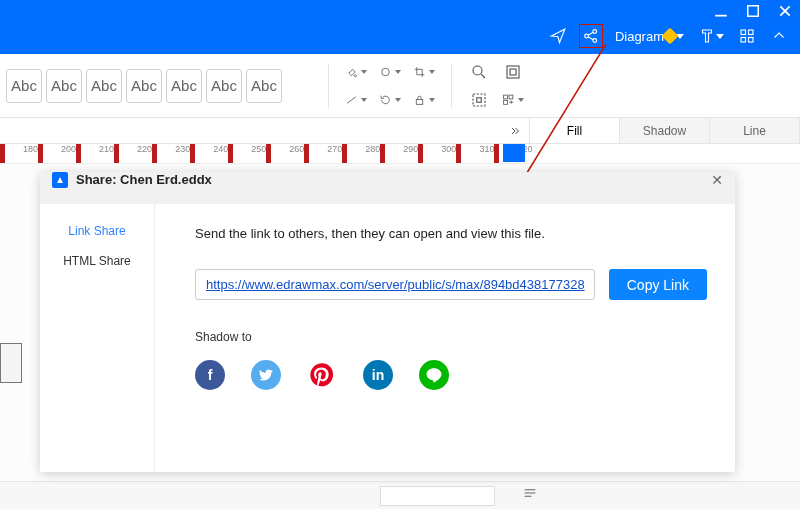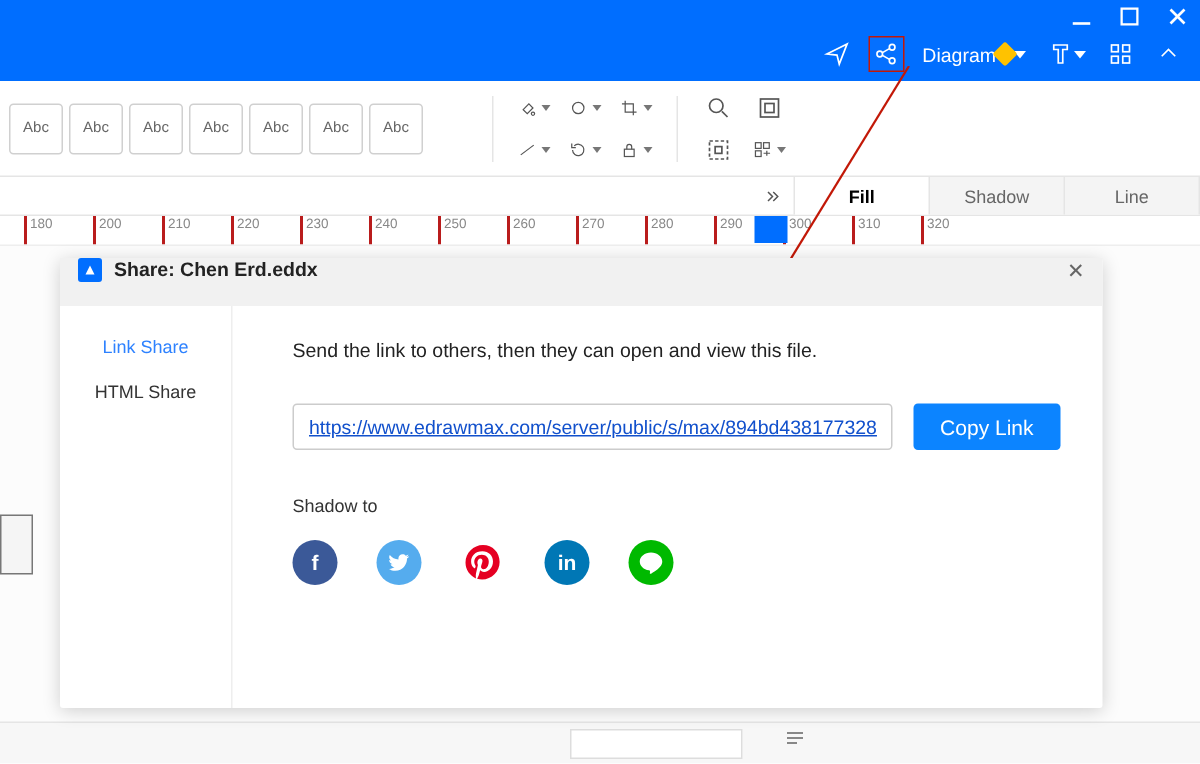--- a/index.html
+++ b/index.html
@@ -12,37 +12,37 @@
   .topbar-icons { position:absolute; bottom:6px; right:10px; display:flex; align-items:center; gap:10px; font-size:13px; }
   .tb-item { display:flex; align-items:center; gap:0; cursor:pointer; height:24px; padding:0 2px; }
   .tb-item.boxed { border:1.5px solid #C21807; background:rgba(255,255,255,0.02); }
   .tb-svg { width:18px; height:18px; fill:none; stroke:#fff; stroke-width:1.5; }
   .diamond { display:inline-block; width:12px; height:12px; transform:rotate(45deg); background:#FFC200; border-radius:2px; }
   .caret-down { display:inline-block; width:0; height:0; border-left:4px solid transparent; border-right:4px solid transparent; border-top:5px solid #fff; }
 
   
   .ribbon { height:64px; border-bottom:1px solid #e5e5e5; display:flex; align-items:center; padding:0 6px; gap:4px; background:#fff; }
   .abc-group { display:flex; gap:4px; }
-  .abc-btn { width:36px; height:34px; border:1px solid #d0d0d0; border-radius:3px; background:#fff; display:flex; align-items:center; justify-content:center; font-size:10px; color:#666; cursor:pointer;}
+  .abc-btn { width:36px; height:34px; border:1px solid #d0d0d0; border-radius:3px; background:#fff; display:flex; align-items:center; justify-content:center; font-size:15px; color:#666; cursor:pointer;}
   .ribbon-sep { width:1px; height:44px; background:#e5e5e5; margin:0 8px; }
   .tool-col { display:flex; flex-direction:column; gap:6px; margin:0 4px; }
   .tool-ic { width:22px; height:22px; display:flex; align-items:center; justify-content:center; cursor:pointer; color:#555; }
   .tool-ic svg { width:18px; height:18px; fill:none; stroke:#555; stroke-width:1.5; }
   .small-caret { width:0;height:0;border-left:3px solid transparent;border-right:3px solid transparent;border-top:4px solid #777; margin-left:3px;}
 
   
   .tabs-row { height:26px; display:flex; align-items:stretch; border-bottom:1px solid #e5e5e5; }
   .tabs-spacer { flex:0 0 500px; }
   .chevrons-cell { width:30px; display:flex; align-items:center; justify-content:center; border-right:1px solid #e5e5e5; cursor:pointer;}
   .tab { flex:1; display:flex; align-items:center; justify-content:center; font-size:12px; color:#666; border-right:1px solid #e5e5e5; background:#f4f4f4; cursor:pointer;}
-  .tab.active { background:#fff; color:#000; font-weight:700; }
+  .tab.active { background:#fff; color:#000; font-weight:400; }
 
   
   .ruler { height:20px; display:flex; font-size:9px; color:#888; border-bottom:1px solid #eee; overflow:hidden; position:relative;}
-  .ruler-seg { flex:0 0 30px; border-left:2px solid #b91c1c; padding-left:2px;margin-left:16px; }
+  .ruler-seg { flex:0 0 30px; border-left:5px solid #b91c1c; padding-left:18px; }
   .blue-tab { position:absolute; left:503px; top:0; width:22px; height:18px; background:#006EFF; }
 
   
   .canvas { position:relative; height:345px; background:#fcfcfc; }
   .partial-shape { position:absolute; left:0; top:179px; width:22px; height:40px; border:1px solid #777; background:#f5f5f5;}
   .bottom-strip{position:absolute;left:0;right:0;bottom:0;height:28px;border-top:1px solid #e5e5e5;background:#f7f7f7;}
   .bottom-page{position:absolute;left:380px;bottom:3px;width:115px;height:20px;border:1px solid #ddd;background:#fff;}
   .bottom-icon{position:absolute;left:522px;bottom:4px;color:#888;}
 
   

